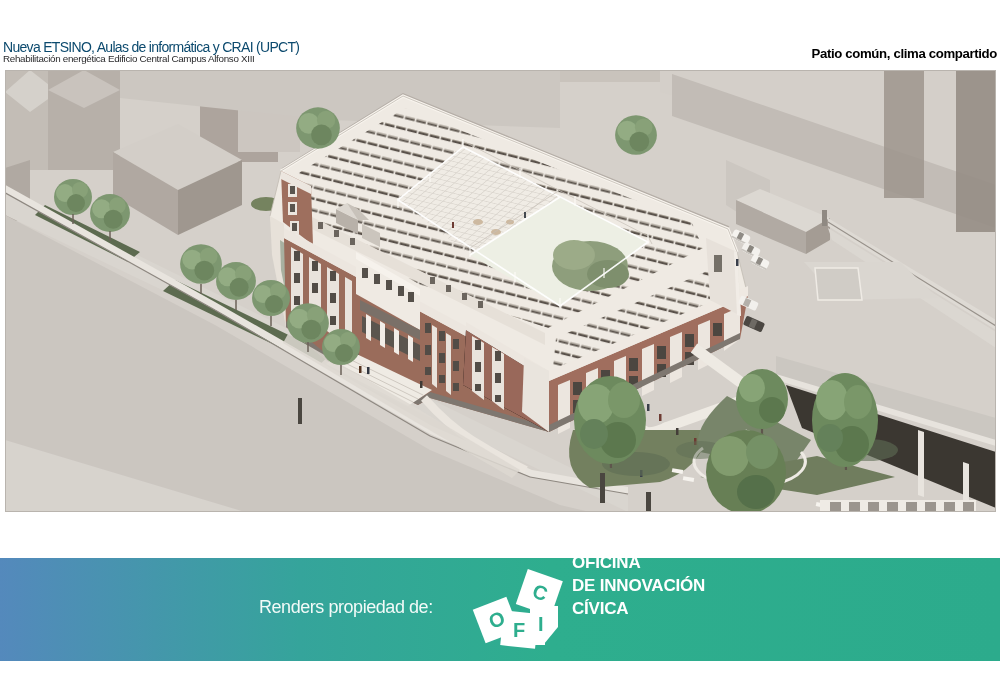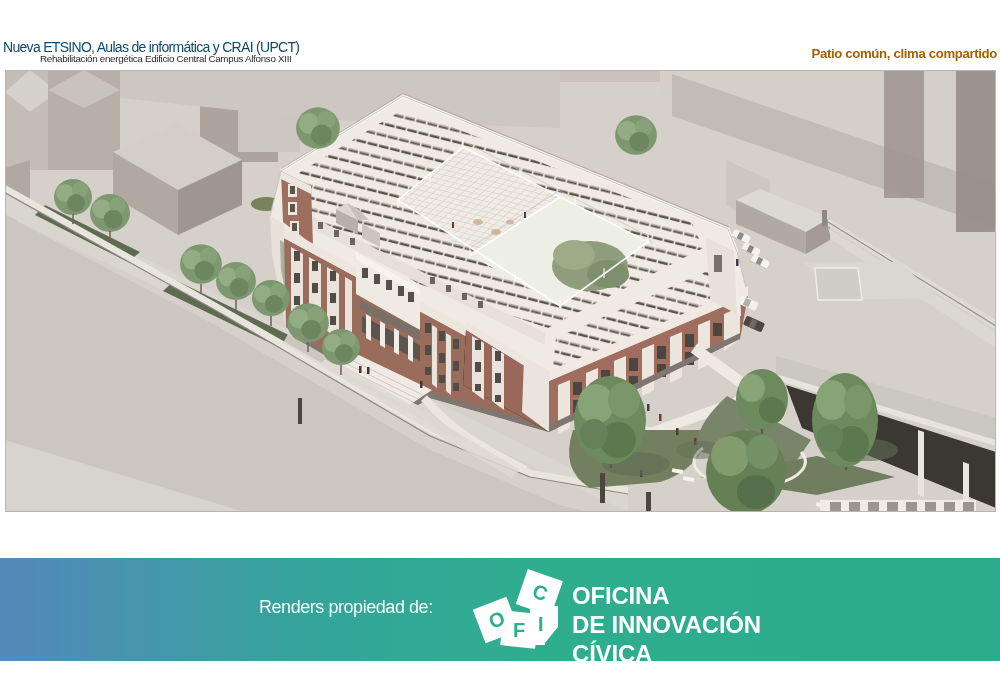--- a/index.html
+++ b/index.html
@@ -4,23 +4,23 @@
 <style>
   html,body{margin:0;padding:0;background:#ffffff;width:1000px;height:700px;overflow:hidden;}
   body{font-family:"Liberation Sans", sans-serif;position:relative;}
   .abs{position:absolute;}
 </style>
 </head>
 <body>
 
 <div class="abs" style="left:3px;top:39px;font-size:14px;color:#0c4a6e;letter-spacing:-0.7px;">Nueva ETSINO, Aulas de informática y CRAI (UPCT)</div>
 
-<div class="abs" style="left:3px;top:52.5px;font-size:9.8px;color:#2a2a2c;letter-spacing:-0.3px;margin-left:37px;">Rehabilitación energética Edificio Central Campus Alfonso XIII</div>
-
-<div class="abs" style="right:3px;top:45.5px;font-size:13.2px;font-weight:bold;color:#a16207;letter-spacing:-0.35px;">Patio común, clima compartido</div>
+<div class="abs" style="left:3px;top:52.5px;font-size:9.8px;color:#2a2a2c;letter-spacing:-0.3px;">Rehabilitación energética Edificio Central Campus Alfonso XIII</div>
+
+<div class="abs" style="right:3px;top:45.5px;font-size:13.2px;font-weight:bold;color:#000000;letter-spacing:-0.35px;">Patio común, clima compartido</div>
 
 <svg class="abs" style="left:0;top:0;" width="1000" height="540" viewBox="0 0 1000 540">
 <defs>
   <clipPath id="rframe">
         <rect x="5" y="70" width="991" height="442"></rect>
       </clipPath>
   <pattern id="panels" width="1" height="2" patternUnits="userSpaceOnUse" patternTransform="matrix(11.2,2.8,-3.0,10.8,0,0)">
     <rect x="0.02" y="0.34" width="0.85" height="0.19" fill="#59514a"></rect>
     <rect x="0.02" y="0.26" width="0.85" height="0.09" fill="#a49c90"></rect>
     <rect x="-0.45" y="1.34" width="0.85" height="0.19" fill="#59514a"></rect>
@@ -532,13 +532,13 @@
     <path d="M40,60 L75,60 L75,80 L40,80 Z"></path>
   </g>
   <g fill="#2eae8e" font-family="Liberation Sans, sans-serif" font-weight="bold" font-size="20">
     <text x="19" y="62" transform="rotate(-21 26 55)">O</text>
     <text x="43" y="72">F</text>
     <text x="63" y="34" transform="rotate(19 69 27)">C</text>
     <text x="68" y="66">I</text>
   </g>
 </svg>
 
-<div class="abs" style="left:572px;top:581px;font-size:24px;line-height:29px;font-weight:bold;color:#ffffff;letter-spacing:-0.2px;">OFICINA<br>DE INNOVACIÓN<br>CÍVICA</div>
+<div class="abs" style="left:572px;top:551px;font-size:17px;line-height:23px;font-weight:bold;color:#ffffff;letter-spacing:-0.2px;">OFICINA<br>DE INNOVACIÓN<br>CÍVICA</div>
 
 </body></html>

